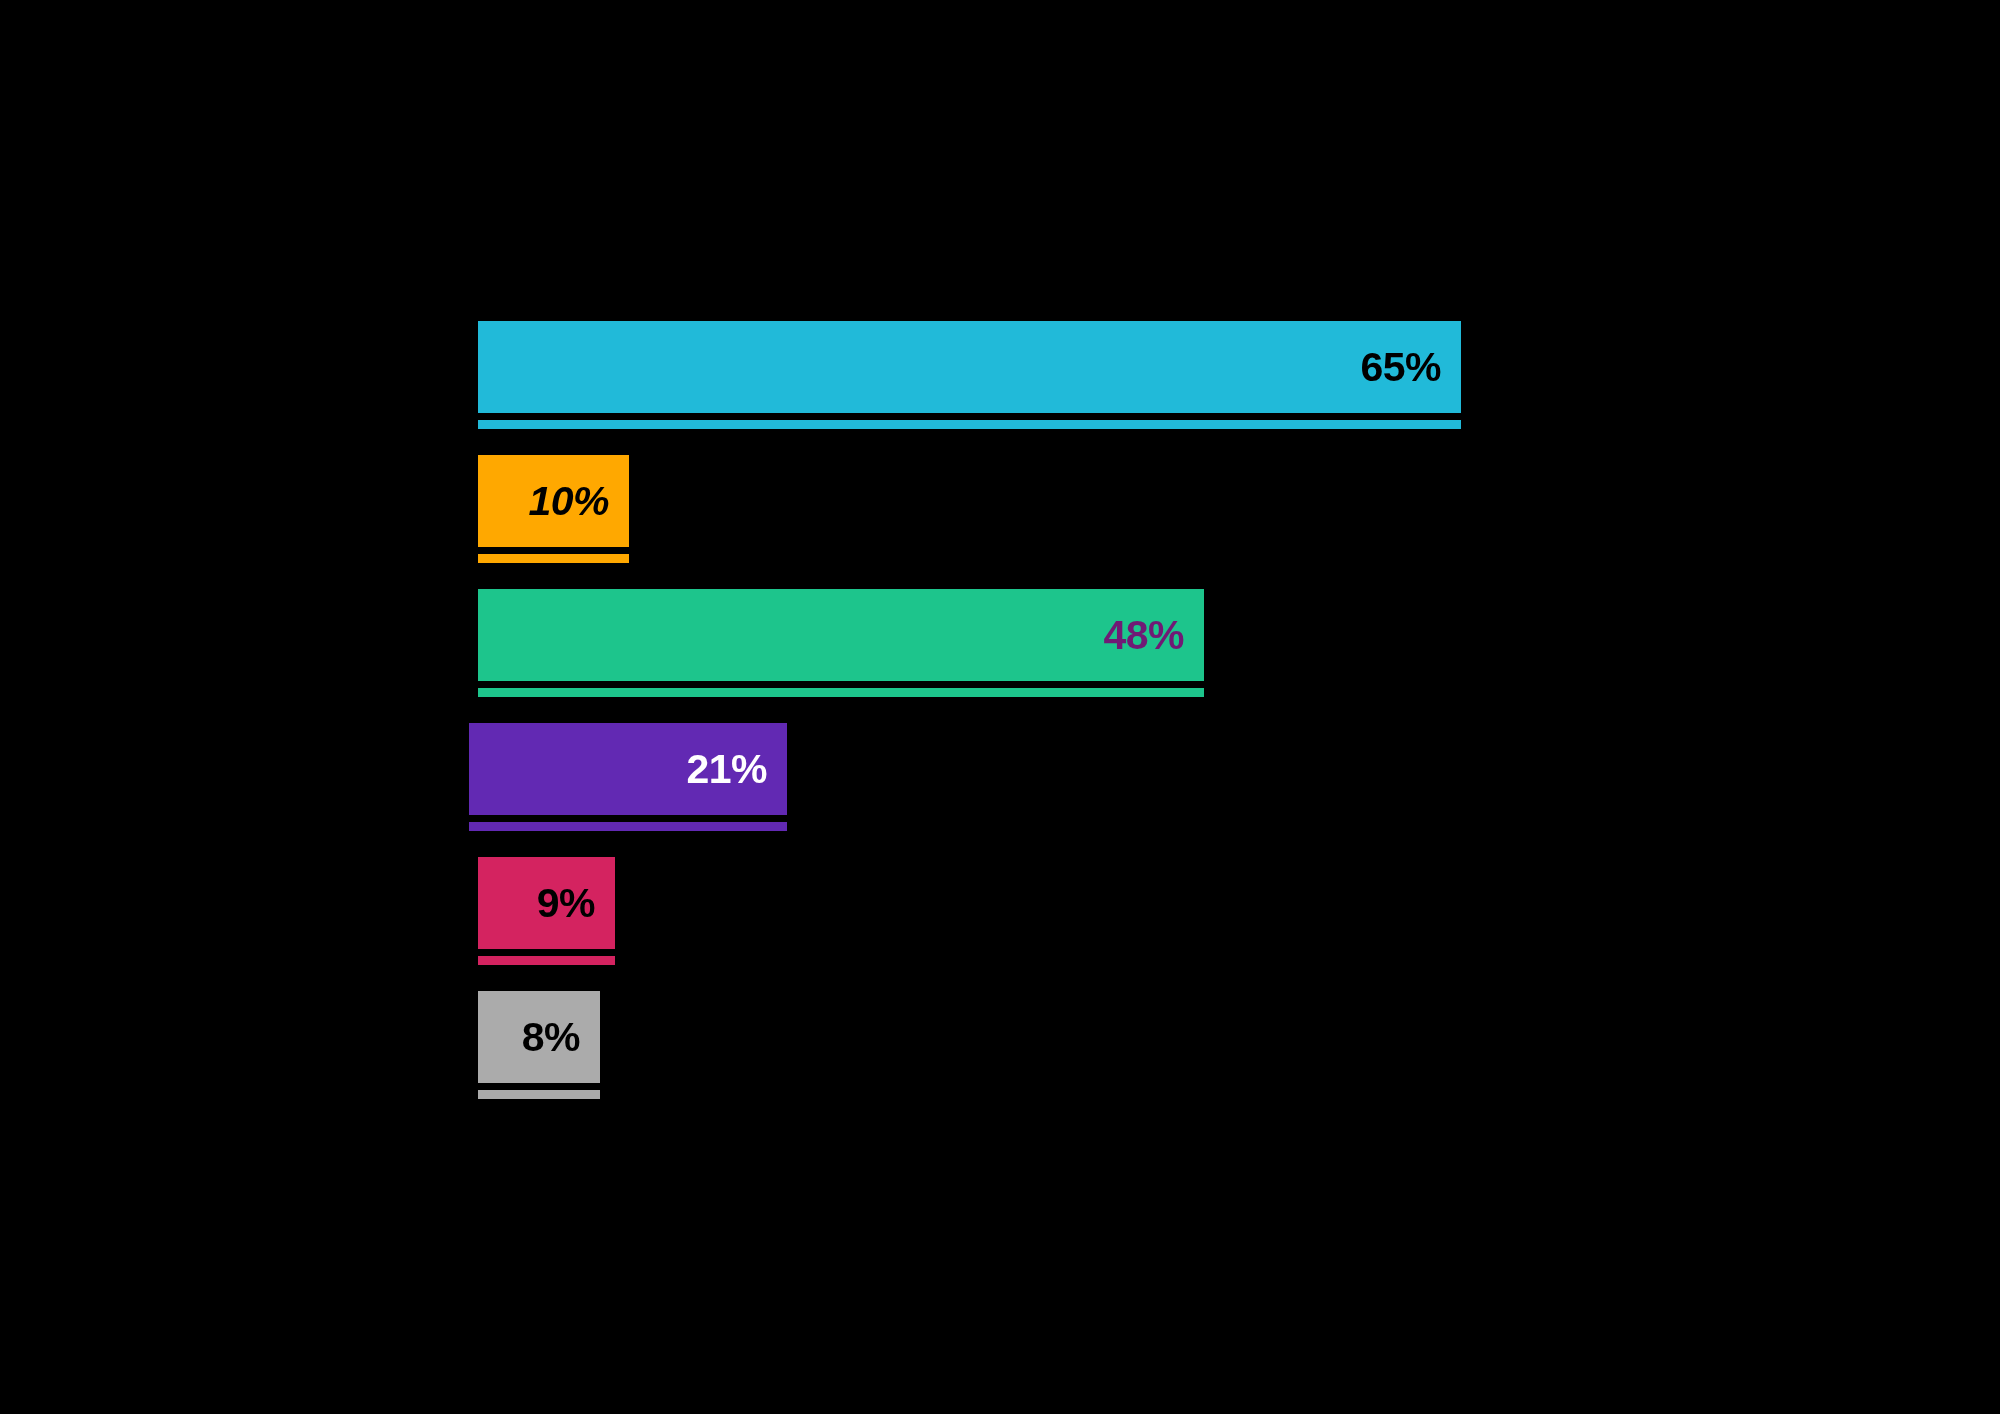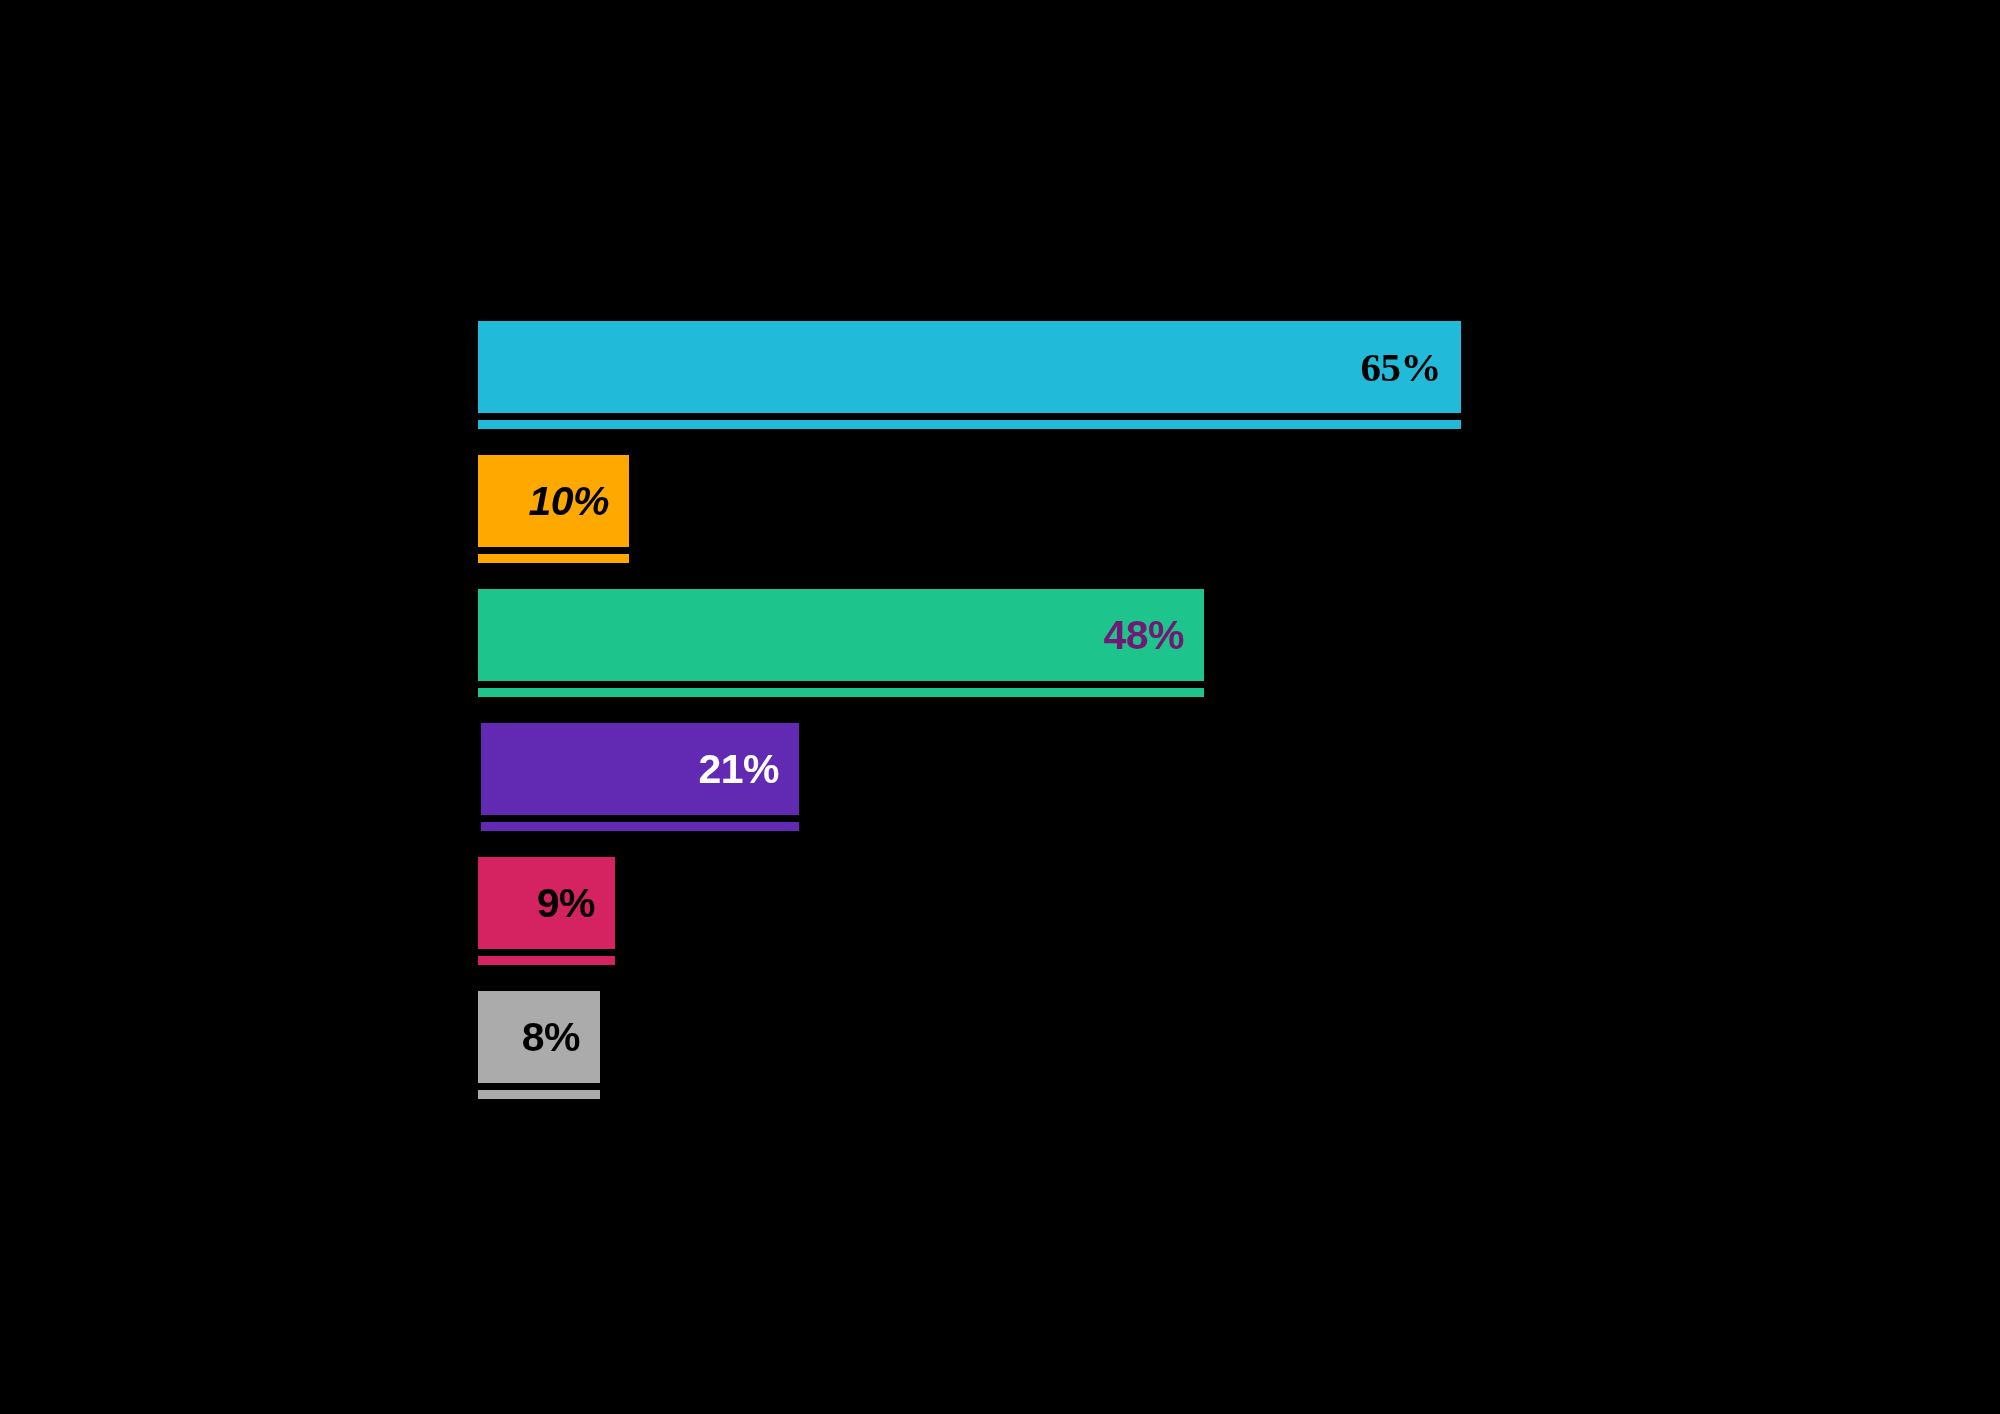--- a/index.html
+++ b/index.html
@@ -84,21 +84,21 @@
     white-space: nowrap;
   }
 </style>
 </head>
 <body>
 
 <div id="chart-canvas">
   <div id="plot-area">
       <div class="bar-group" style="top: 321px;">
         <div class="cat-label" style="right: 1546px;"></div>
-        <div class="bar-track" style="left: 478px; width: 944px; font-family: Liberation Serif, serif;">
+        <div class="bar-track" style="left: 478px; width: 944px;">
           <div class="bar-rect" style="width: 983px; background: rgb(33, 186, 217);">
             <span class="bar-value" style="color: rgb(0, 0, 0);">65%</span>
           </div>
           <div class="bar-underline" style="width: 983px; background: rgb(33, 186, 217);"></div>
         </div>
       </div>
       <div class="bar-group" style="top: 455px;">
         <div class="cat-label" style="right: 1546px;"></div>
         <div class="bar-track" style="left: 478px; width: 151px;">
           <div class="bar-rect" style="width: 151px; background: rgb(255, 168, 0);">
@@ -111,21 +111,21 @@
         <div class="cat-label" style="right: 1546px;"></div>
         <div class="bar-track" style="left: 478px; width: 726px;">
           <div class="bar-rect" style="width: 726px; background: rgb(29, 197, 140);">
             <span class="bar-value" style="color: #701a75;">48%</span>
           </div>
           <div class="bar-underline" style="width: 726px; background: rgb(29, 197, 140);"></div>
         </div>
       </div>
       <div class="bar-group" style="top: 723px;">
         <div class="cat-label" style="right: 1546px;"></div>
-        <div class="bar-track" style="left: 481px; width: 354px;">
+        <div class="bar-track" style="left: 469px; width: 354px;">
           <div class="bar-rect" style="width: 318px; background: rgb(98, 41, 179);">
             <span class="bar-value" style="color: rgb(255, 255, 255);">21%</span>
           </div>
           <div class="bar-underline" style="width: 318px; background: rgb(98, 41, 179);"></div>
         </div>
       </div>
       <div class="bar-group" style="top: 857px;">
         <div class="cat-label" style="right: 1546px;"></div>
         <div class="bar-track" style="left: 478px; width: 137px;">
           <div class="bar-rect" style="width: 137px; background: rgb(212, 35, 96);">

